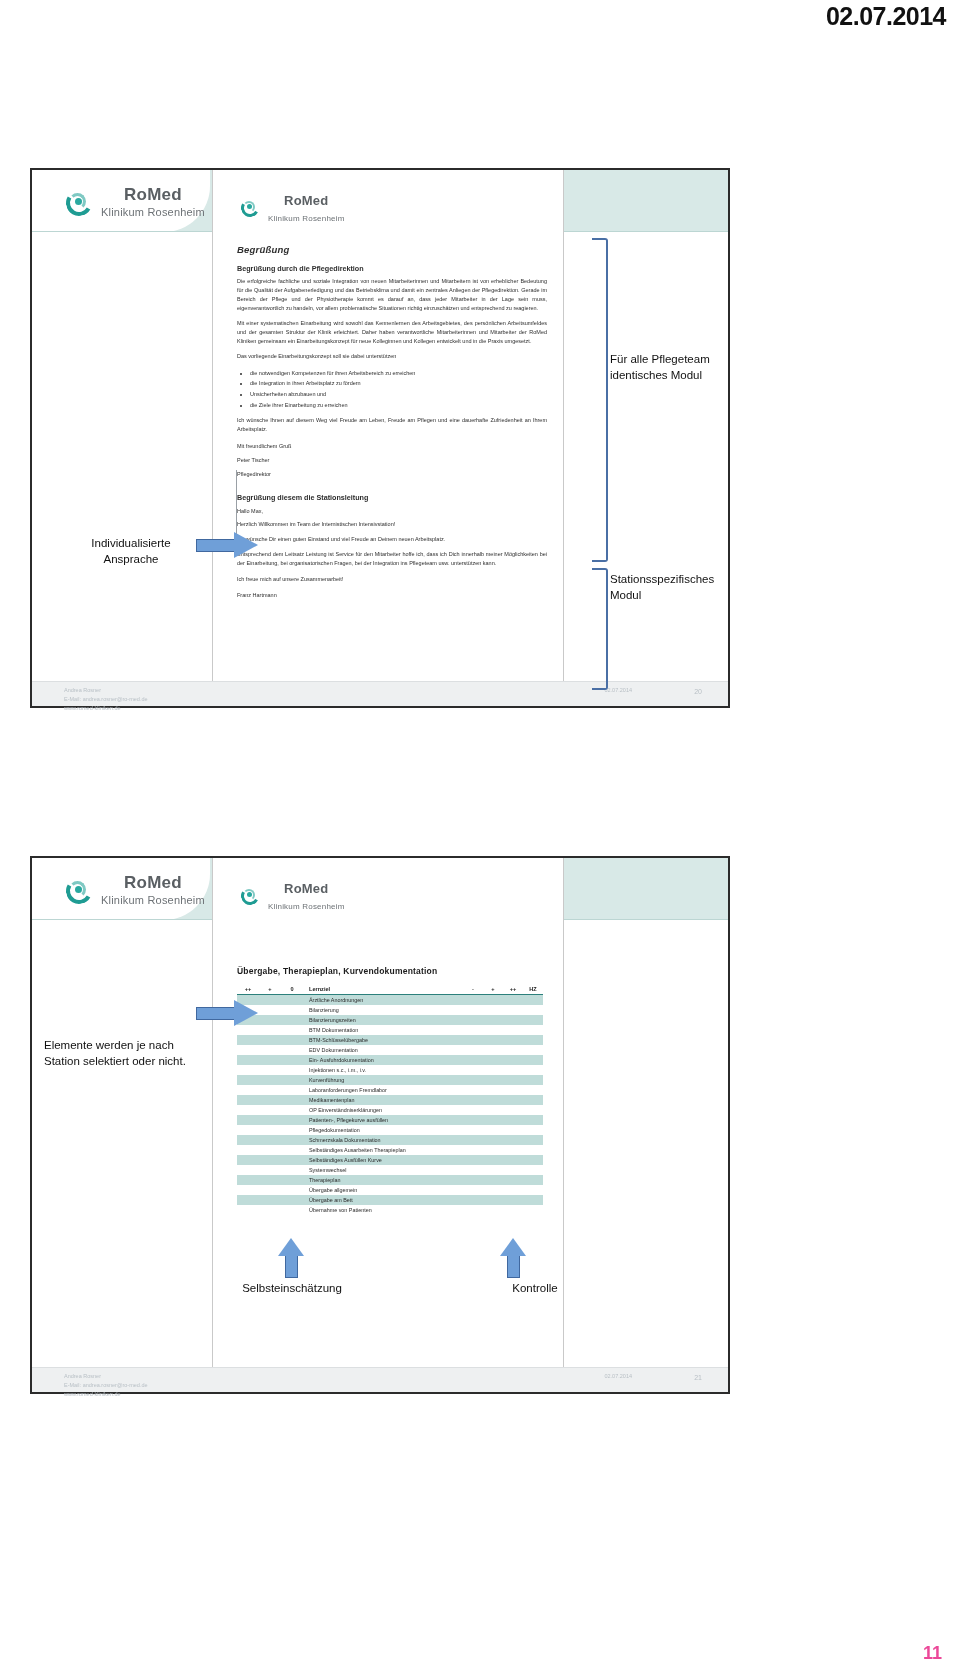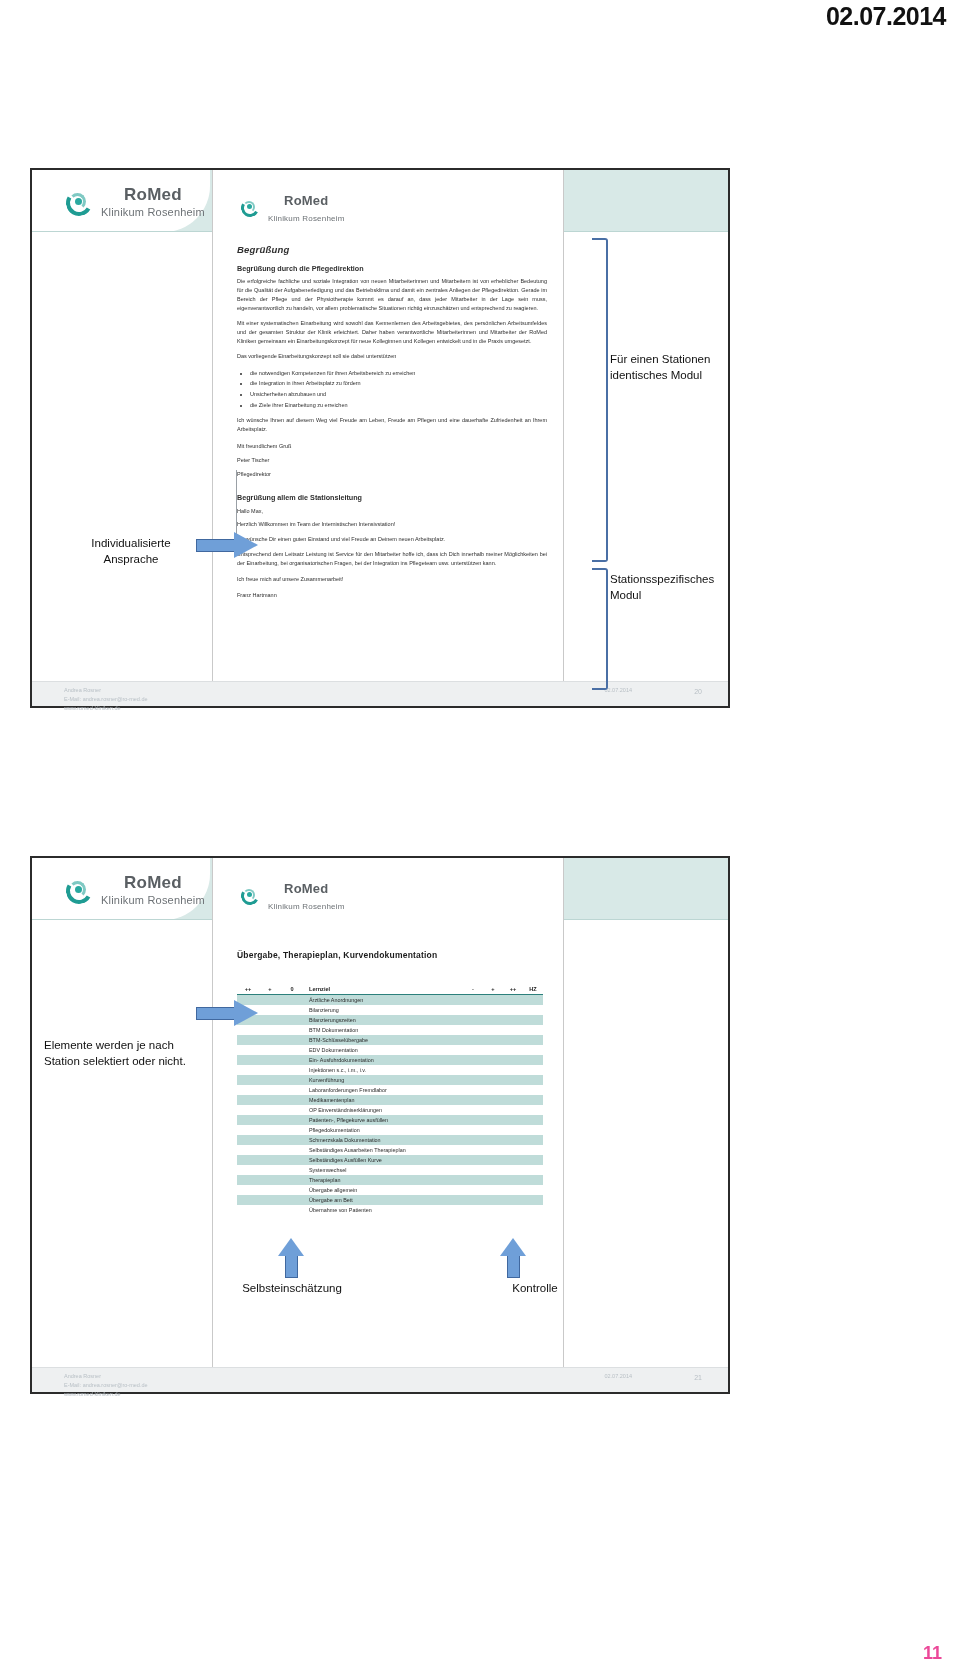--- a/index.html
+++ b/index.html
@@ -67,21 +67,21 @@
   .slide-footer .f{position:absolute;font-size:5.5px;color:#b9c0c6;line-height:1.6;top:4px;}
   #sf1-left{left:32px;}
   #sf1-date{right:96px;}
   #sf1-num{right:26px;font-size:7px;}
   #sf2-left{left:32px;}
   #sf2-date{right:96px;}
   #sf2-num{right:26px;font-size:7px;}
 
   
   .tbl{position:absolute;left:24px;top:128px;width:306px;}
-  .tbl-title{position:absolute;left:24px;top:92px;font-size:8.5px;font-weight:700;color:#1c1c1c;letter-spacing:.2px;}
+  .tbl-title{position:absolute;left:24px;top:108px;font-size:8.5px;font-weight:700;color:#1c1c1c;letter-spacing:.2px;}
   .tbl-head{display:flex;align-items:center;font-size:5.6px;font-weight:700;color:#1c1c1c;
             border-bottom:1.6px solid #2c807c;padding-bottom:2px;}
   .tbl-row{display:flex;align-items:center;font-size:5.4px;color:#2b2b2b;height:10px;}
   .tbl-row.alt{background:#bfdcd9;}
   .tbl-row.plain{background:#ffffff;}
   .c-mark{width:22px;flex:0 0 22px;text-align:center;}
   .c-goal{flex:1 1 auto;padding-left:6px;text-align:left;}
   .c-mark-r{width:20px;flex:0 0 20px;text-align:center;}
   .tbl-row .c-mark,.tbl-row .c-mark-r{height:100%;}
   .tbl-row.alt .c-mark,.tbl-row.alt .c-mark-r{background:#bfdcd9;}
@@ -172,21 +172,21 @@
         <li>die notwendigen Kompetenzen für ihren Arbeitsbereich zu erreichen</li>
         <li>die Integration in ihren Arbeitsplatz zu fördern</li>
         <li>Unsicherheiten abzubauen und</li>
         <li>die Ziele ihrer Einarbeitung zu erreichen</li>
       </ul>
       <p class="doc-p">Ich wünsche Ihnen auf diesem Weg viel Freude am Leben, Freude am Pflegen und eine dauerhafte Zufriedenheit an Ihrem Arbeitsplatz.</p>
       <div class="doc-sig">Mit freundlichem Gruß</div>
       <div class="doc-sig">Peter Tischer</div>
       <div class="doc-sig">Pflegedirektor</div>
       <div class="gap"></div>
-      <div class="doc-h2">Begrüßung allem die Stationsleitung</div>
+      <div class="doc-h2">Begrüßung diesem die Stationsleitung</div>
       <div class="doc-sig">Hallo Max,</div>
       <p class="doc-p">Herzlich Willkommen im Team der Internistischen Intensivstation!</p>
       <p class="doc-p">Ich wünsche Dir einen guten Einstand und viel Freude an Deinem neuen Arbeitsplatz.</p>
       <p class="doc-p">Entsprechend dem Leitsatz Leistung ist Service für den Mitarbeiter hoffe ich, dass ich Dich innerhalb meiner Möglichkeiten bei der Einarbeitung, bei organisatorischen Fragen, bei der Integration ins Pflegeteam usw. unterstützen kann.</p>
       <p class="doc-p">Ich freue mich auf unsere Zusammenarbeit!</p>
       <div class="doc-sig">Franz Hartmann</div>
     </div>
 
     <div class="doc-footer">
       <div class="cell" style="left:10px;top:3px;">
@@ -212,21 +212,21 @@
     </div>
     <div class="f" id="sf1-date">02.07.2014</div>
     <div class="f" id="sf1-num">20</div>
   </div>
 </div>
 
 <div class="bracket" id="bracket-top"></div>
 <div class="bracket" id="bracket-bottom"></div>
 
 <div class="anno" id="anno-alle">
-  <span>Für einen Stationen</span><br>
+  <span>Für alle Pflegeteam</span><br>
   <span>identisches Modul</span>
 </div>
 
 <div class="anno" id="anno-stations">
   <span>Stationsspezifisches</span><br>
   <span>Modul</span>
 </div>
 
 <div class="anno" id="anno-individ">
   <span>Individualisierte</span><br>

